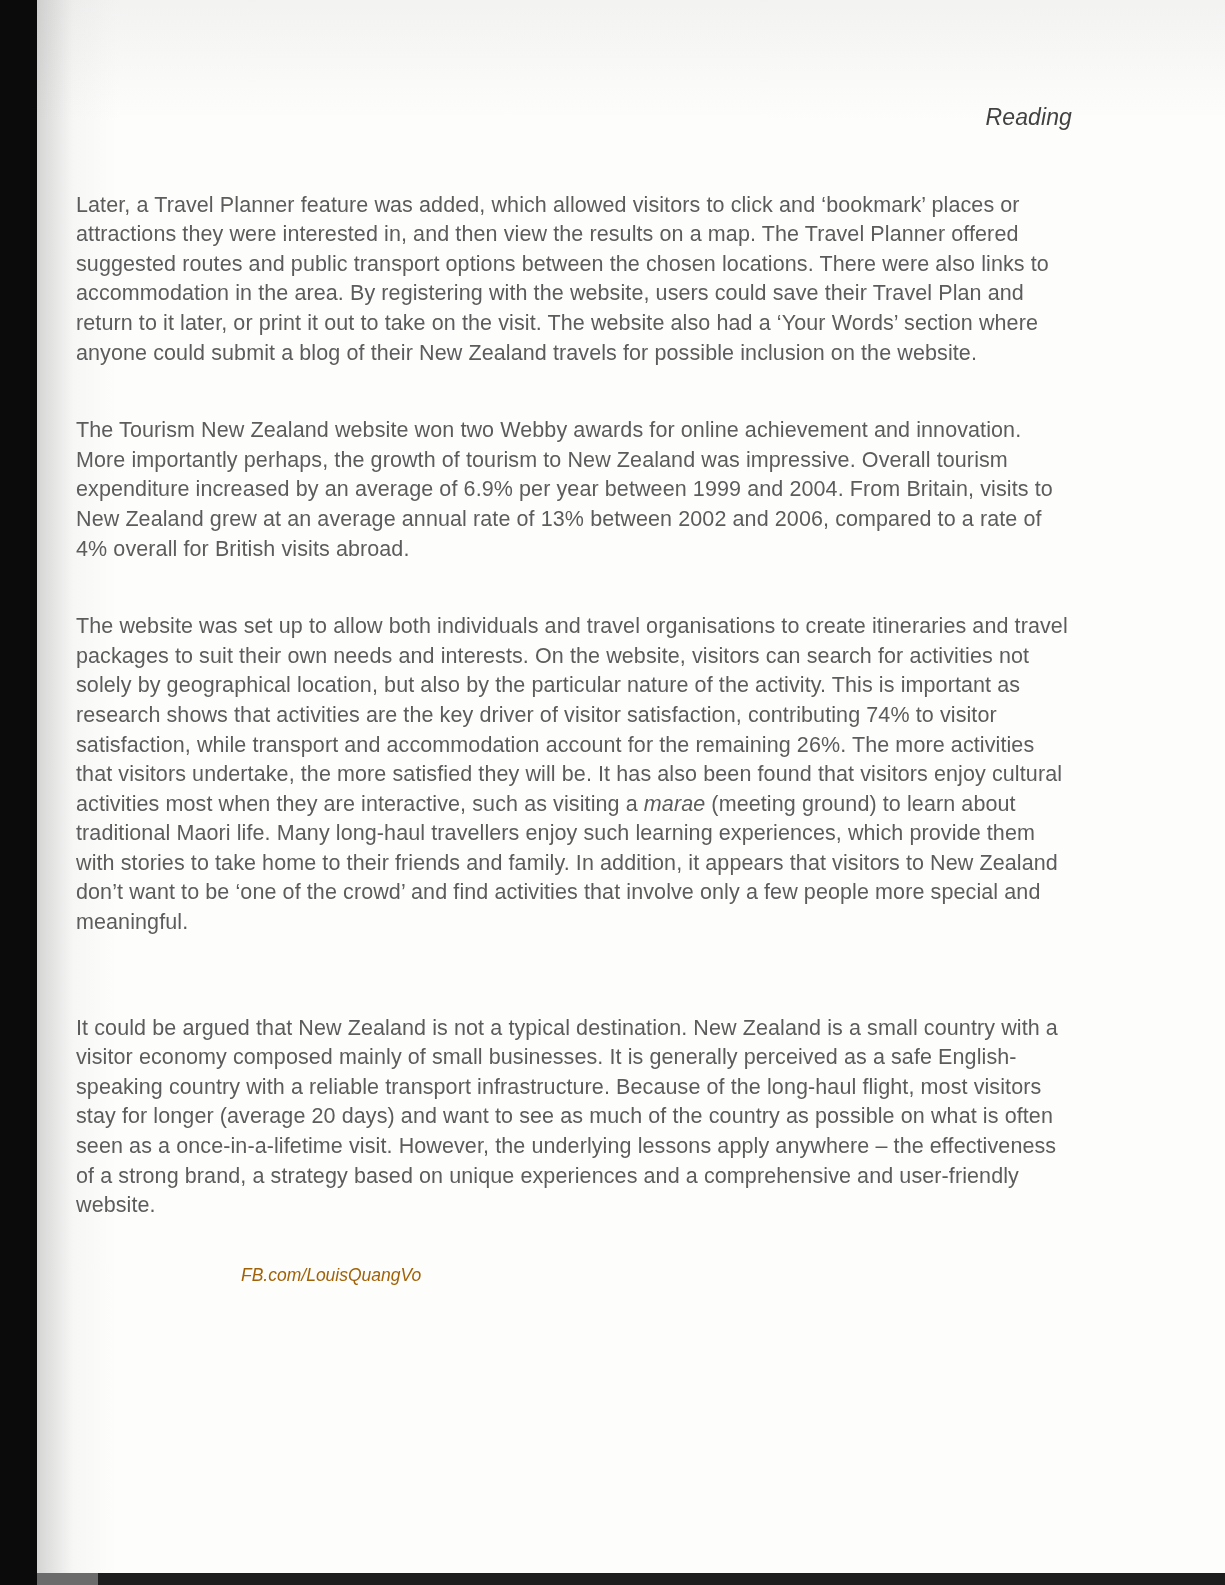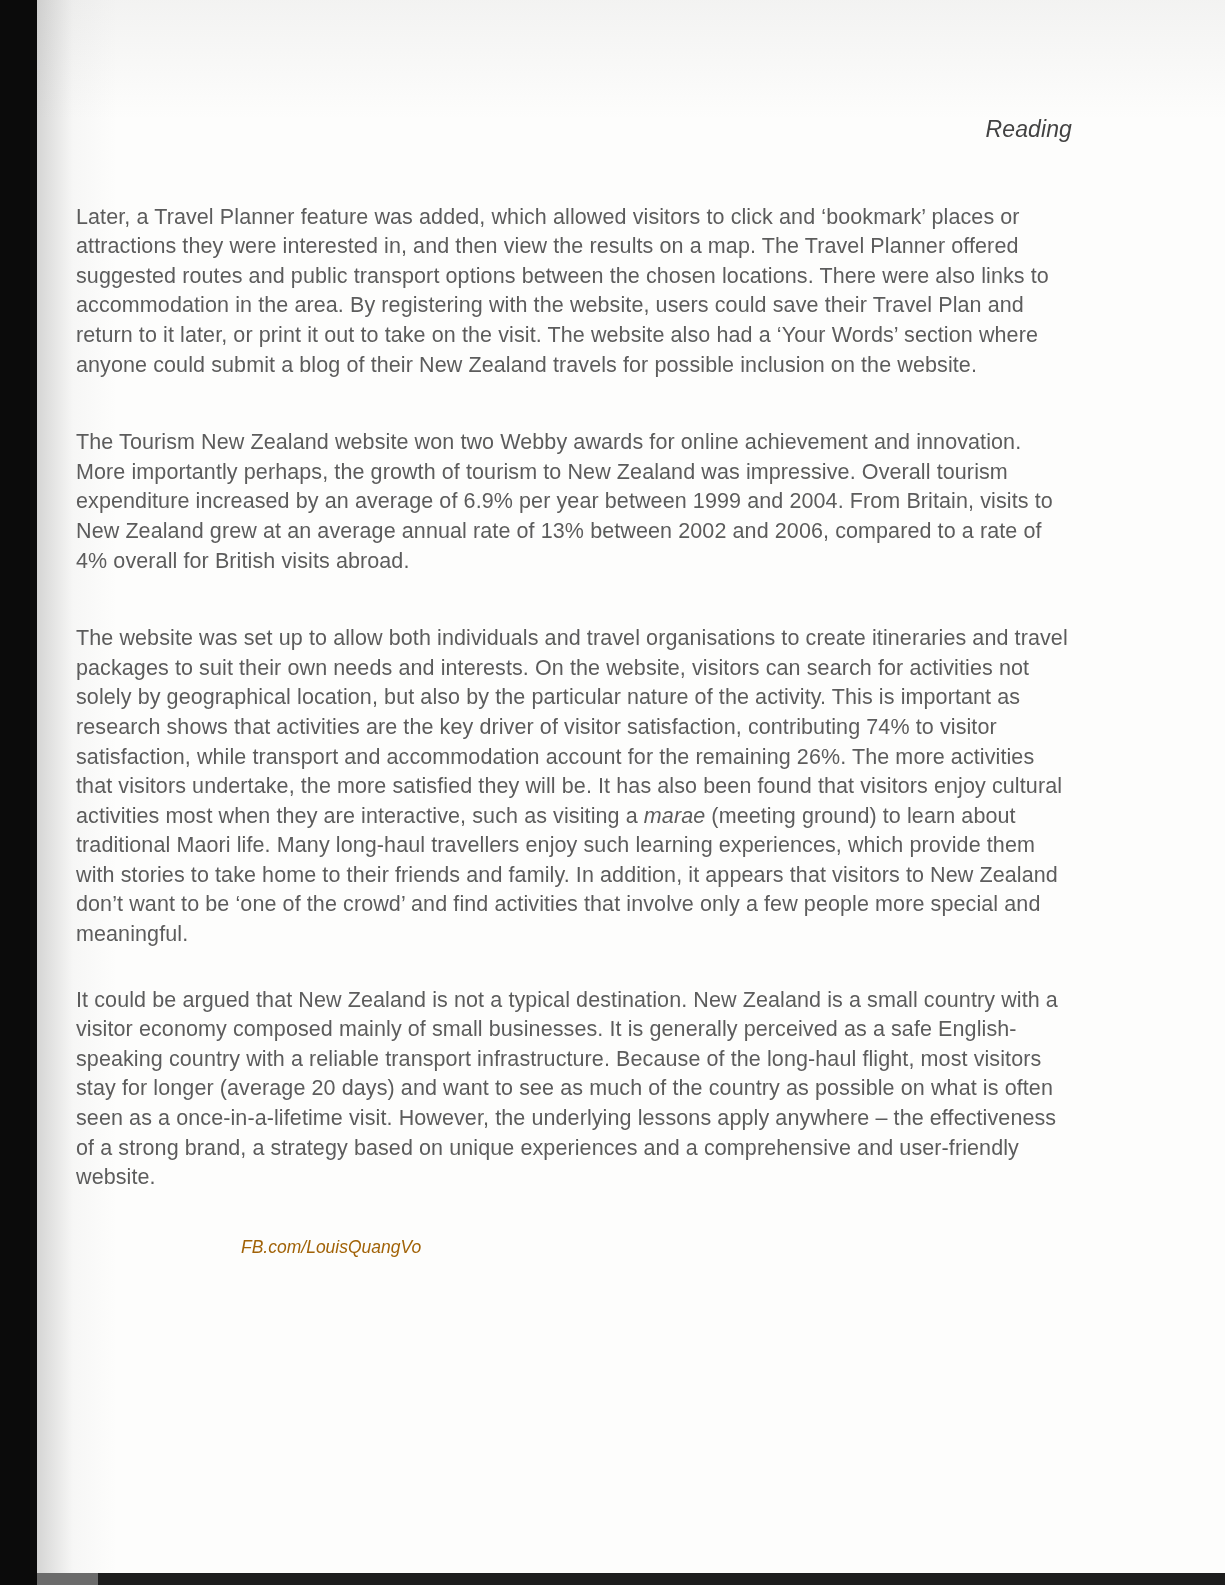--- a/index.html
+++ b/index.html
@@ -69,27 +69,27 @@
     line-height: 29.6px;
     text-align: left;
     letter-spacing: 0.1px;
   }
   .heading {
     font-style: italic;
     text-align: right;
     color: #424242;
     font-size: 23px;
     padding-right: 4px;
-    margin: 17px 0 58px 0;
+    margin: 5px 0 58px 0;
   }
   .content p {
     margin: 0 0 48px 0;
   }
   .content p.gap-lg {
-    margin-bottom: 36px;
+    margin-bottom: 76px;
   }
   .content em {
     font-style: italic;
   }
   .watermark {
     margin: -8px 0 0 165px;
     font-style: italic;
     font-size: 17.5px;
     color: #a16207;
     letter-spacing: 0;

